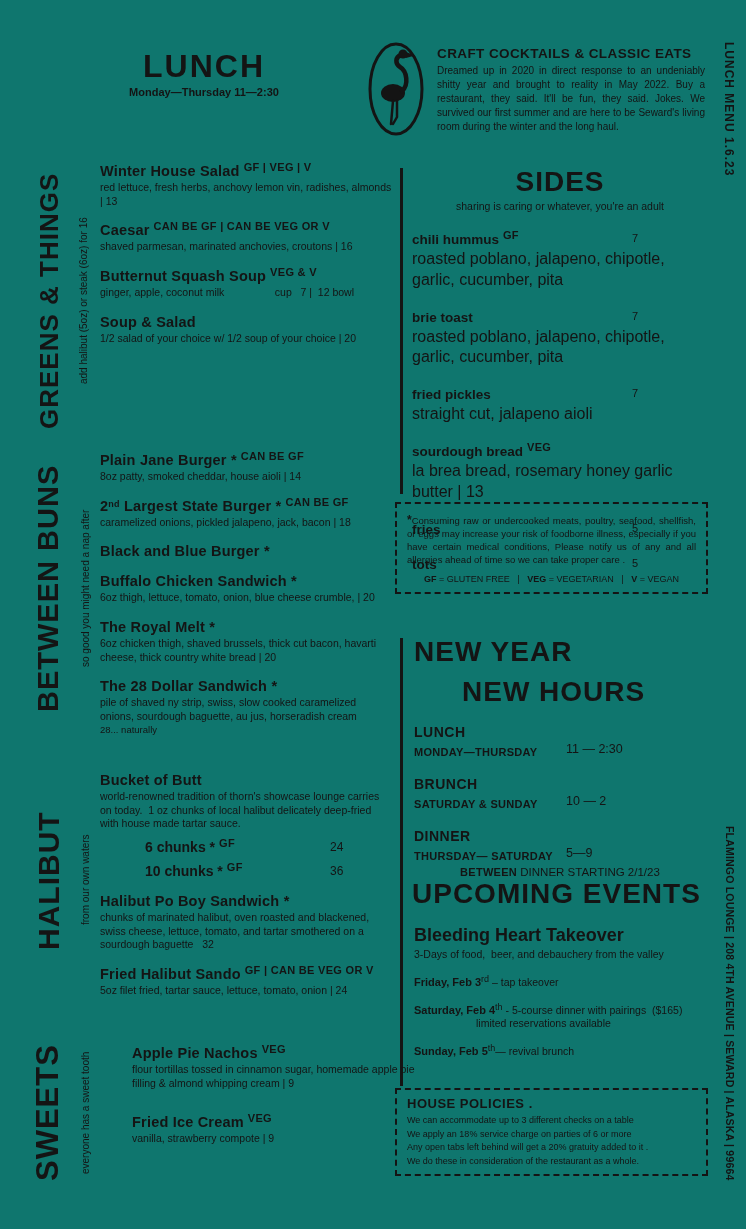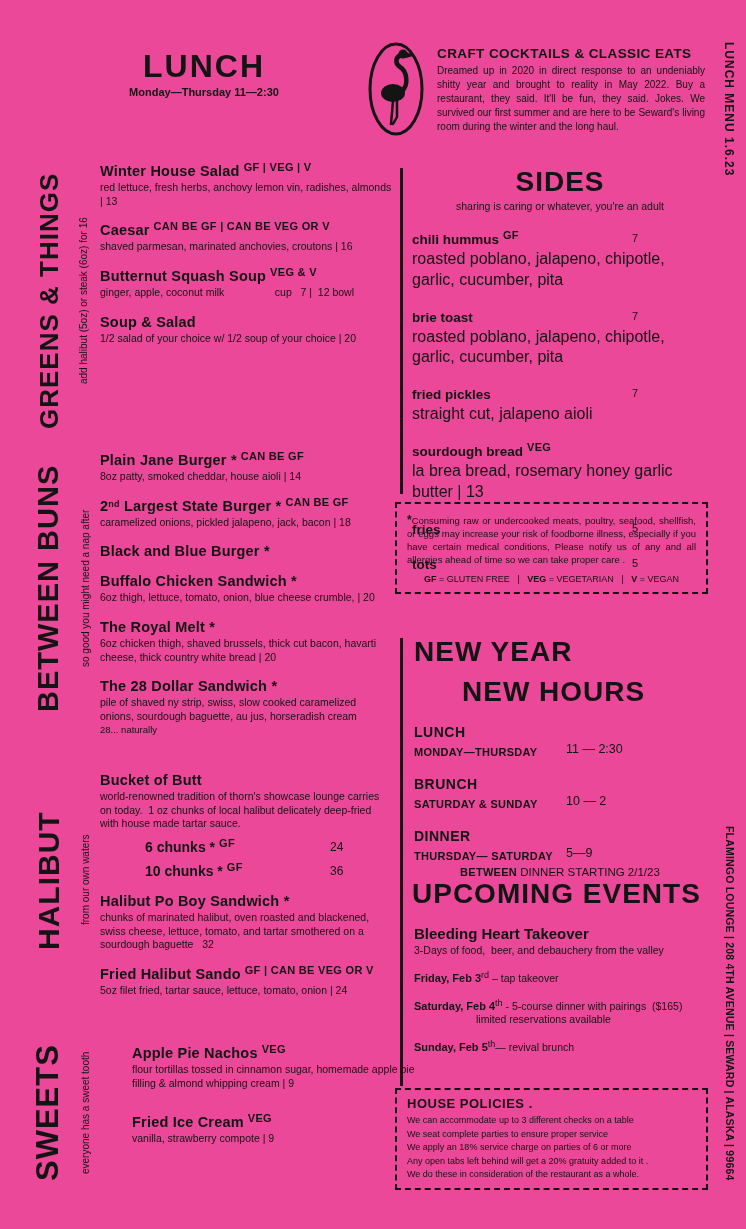--- a/index.html
+++ b/index.html
@@ -1,16 +1,16 @@
 <!DOCTYPE html>
 <html><head>
 <meta charset="utf-8">
 <style>
   html,body{margin:0;padding:0;background:#e8e8e8;}
-  .page{position:relative;width:746px;height:1229px;background:#ec4899;color:#141414;
+  .page{position:relative;width:746px;height:1229px;background:#0f766e;color:#141414;
         font-family:"Liberation Sans", sans-serif;overflow:hidden;}
 
   
   .lunch-title{position:absolute;left:98px;top:48px;width:212px;text-align:center;
                font-size:32px;font-weight:700;letter-spacing:2px;}
   .lunch-sub{position:absolute;left:98px;top:86px;width:212px;text-align:center;
              font-size:11px;font-weight:700;}
   .logo{position:absolute;left:366px;top:40px;}
   .brand{position:absolute;left:437px;top:46px;width:268px;}
   .brand-title{font-size:13.5px;font-weight:700;letter-spacing:.4px;}
@@ -89,21 +89,21 @@
   .hours{position:absolute;left:414px;top:724px;width:294px;}
   .hours-row{margin-bottom:16px;}
   .hours-label{font-size:14px;font-weight:700;letter-spacing:.5px;}
   .hours-line{position:relative;margin-top:2px;min-height:15px;}
   .hours-days{font-size:11px;font-weight:700;letter-spacing:.3px;}
   .hours-time{position:absolute;left:152px;top:0;font-size:12.5px;}
   .hours-note{margin-left:46px;font-size:11.5px;margin-top:2px;}
   .hours-note b{font-size:11px;letter-spacing:.3px;}
   .events-title{position:absolute;left:412px;top:878px;font-size:28px;font-weight:700;letter-spacing:1px;}
   .events{position:absolute;left:414px;top:925px;width:294px;}
-  .ev-feature-name{font-size:15px;font-weight:700;}
+  .ev-feature-name{font-size:18px;font-weight:700;}
   .ev-feature-desc{font-size:10.5px;margin-top:2px;white-space:pre-wrap;}
   .event-line{font-size:10.5px;margin-top:16px;white-space:pre-wrap;}
   .ev-b{font-weight:700;font-size:11px;}
   .event-line2{font-size:10.5px;margin-left:62px;margin-top:1px;}
 </style>
 </head>
 <body>
 
 <div class="page">
 
@@ -281,19 +281,18 @@
     </div>
     <div class="event-line"><span class="ev-b">Friday, Feb 3</span><span class="supn">rd</span><span> – tap takeover</span></div>
     <div class="event-line"><span class="ev-b">Saturday, Feb 4</span><span class="supn">th</span><span> - 5-course dinner with pairings  ($165)</span></div>
     <div class="event-line2">limited reservations available</div>
     <div class="event-line"><span class="ev-b">Sunday, Feb 5</span><span class="supn">th</span><span>— revival brunch</span></div>
   </div>
 
   <div class="dashed-box" id="policies-box">
     <div class="pol-title">HOUSE POLICIES .</div>
     <div class="pol-line">We can accommodate up to 3 different checks on a table</div>
-    <div class="pol-line">We seat complete parties to ensure proper service</div>
     <div class="pol-line">We apply an 18% service charge on parties of 6 or more</div>
     <div class="pol-line">Any open tabs left behind will get a 20% gratuity added to it .</div>
     <div class="pol-line">We do these in consideration of the restaurant as a whole.</div>
   </div>
 
 </div>
 
 </body></html>

